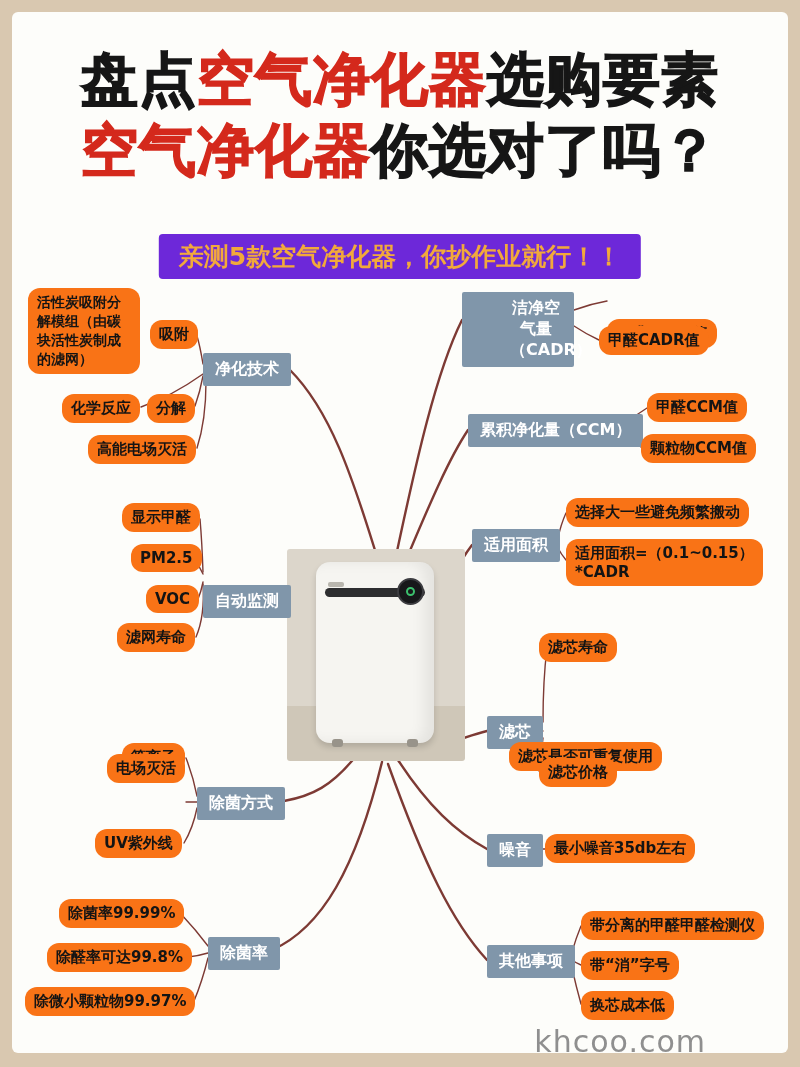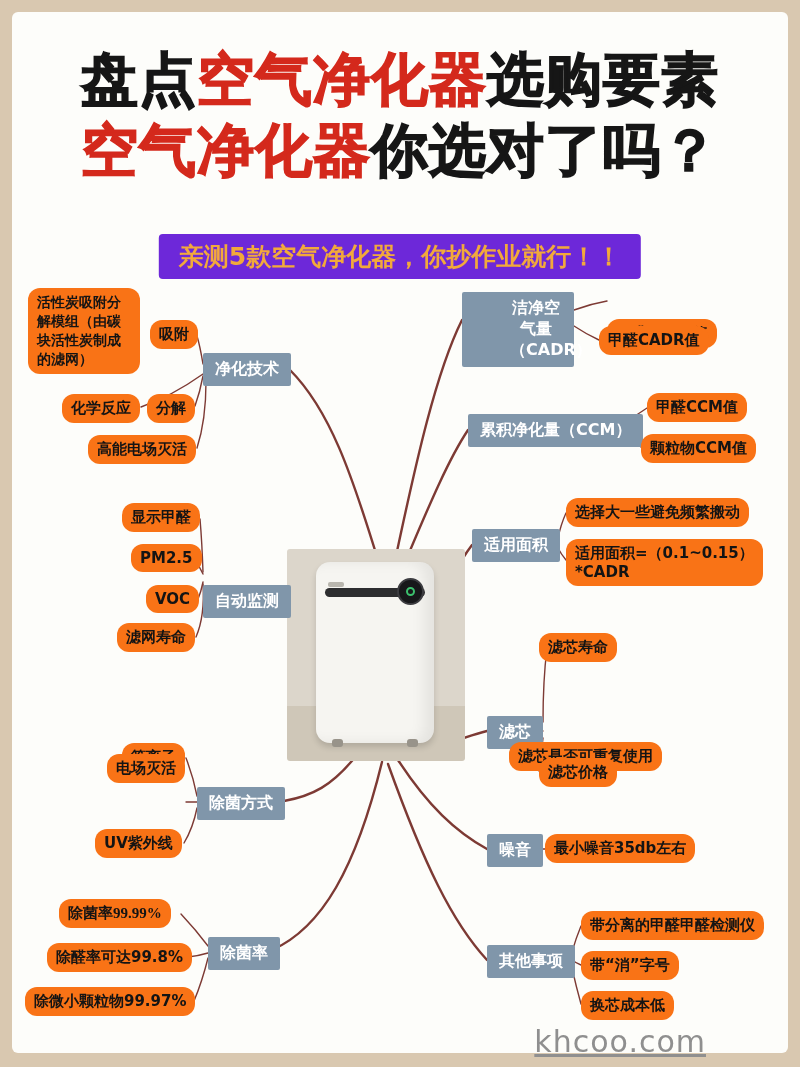--- a/index.html
+++ b/index.html
@@ -64,21 +64,21 @@
     position:absolute; top:20px; left:12px; width:16px; height:5px;
     background:#b9b6ae; border-radius:2px;
   }
   .wheel {
     position:absolute; bottom:-4px; width:11px; height:8px;
     background:#98938a; border-radius:3px;
   }
   .wheel.l { left:16px; } .wheel.r { right:16px; }
   .watermark {
     position:absolute; right:94px; bottom:8px; font-size:30px;
-    color:#8f8f8f; z-index:5; letter-spacing:1px;text-decoration:underline;
+    color:#8f8f8f; z-index:5; letter-spacing:1px;
   }
 </style>
 </head>
 <body>
 
 <div class="card"></div>
 
 <div class="title">
   <div><span>盘点</span><span class="red">空气净化器</span><span>选购要素</span></div>
   <div><span class="red">空气净化器</span><span>你选对了吗？</span></div>
@@ -151,21 +151,21 @@
 <div class="tan" style="left:131px;top:544px;">PM2.5</div>
 <div class="blue" style="left:203px;top:561px;margin-top:24px;">自动监测</div>
 <div class="tan" style="left:146px;top:585px;">VOC</div>
 <div class="tan" style="left:117px;top:623px;">滤网寿命</div>
 
 <div class="tan" style="left:122px;top:743px;">等离子</div>
 <div class="blue" style="left:197px;top:787px;">除菌方式</div>
 <div class="tan" style="left:107px;top:754px;">电场灭活</div>
 <div class="tan" style="left:95px;top:829px;">UV紫外线</div>
 
-<div class="tan" style="left:59px;top:899px;font-family:Liberation Serif, serif;">除菌率99.99%</div>
+<div class="tan" style="left:59px;top:899px;">除菌率99.99%</div>
 <div class="blue" style="left:208px;top:937px;">除菌率</div>
 <div class="tan" style="left:47px;top:943px;">除醛率可达99.8%</div>
 <div class="tan" style="left:25px;top:987px;">除微小颗粒物99.97%</div>
 
 <div class="blue pre center" style="left:462px;top:292px;width:112px;padding-left:48px;">洁净空气量
 （CADR）</div>
 <div class="tan" style="left:607px;top:286px;margin-top:33px;">甲醛CADR值</div>
 <div class="tan" style="left:599px;top:326px;">甲醛CADR值</div>
 
 <div class="blue" style="left:468px;top:414px;">累积净化量（CCM）</div>

